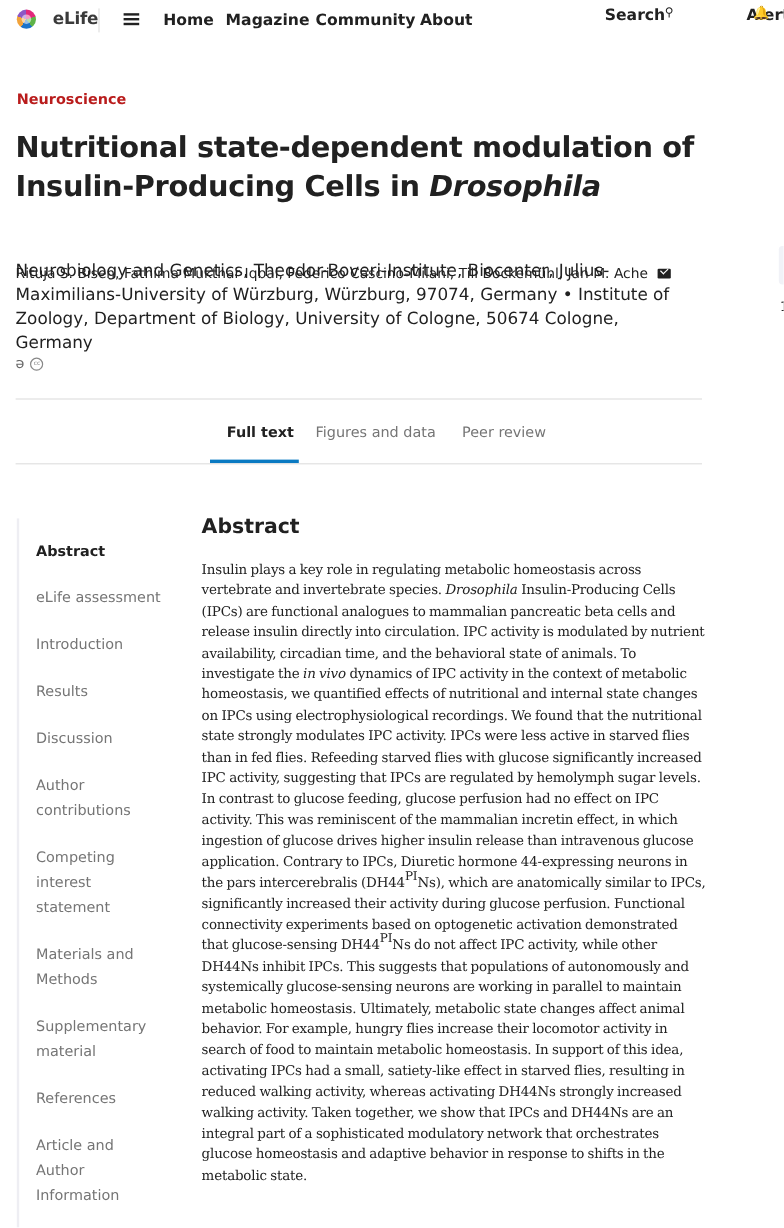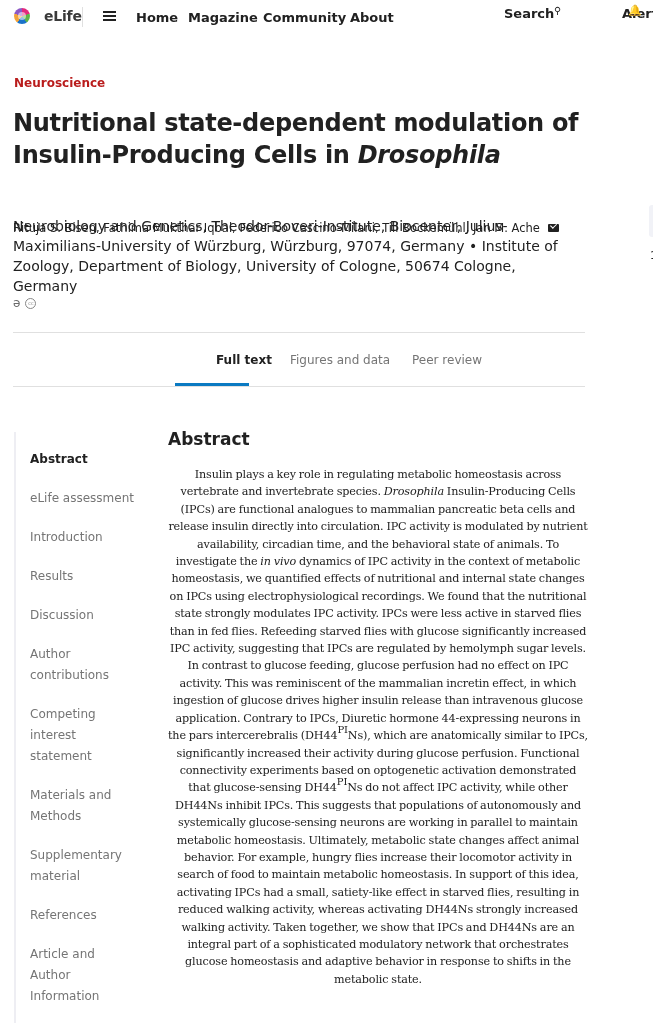--- a/index.html
+++ b/index.html
@@ -35,34 +35,34 @@
   .doi { left:13px; top:296px; font-size:11.5px; color:#6b6b6b; display:flex; align-items:center; gap:5px; }
   .oa-icon { font-size:12px; color:#6b6b6b; }
   .cc-icon { display:inline-block; width:9px; height:9px; border:1px solid #888; border-radius:50%; font-size:5px; line-height:9px; text-align:center; color:#888; }
 
   
   .edge-box { left:649px; top:205px; width:10px; height:32px; background:#f1f2f7; border-radius:3px; }
   .edge-num { left:650px; top:249px; font-size:11px; color:#212121; }
 
   
   .hr { left:13px; width:572px; height:1px; background:#e0e0e0; }
-  .tab { top:353px; font-size:12px; color:#757575; cursor:pointer;margin-left:27px; }
+  .tab { top:353px; font-size:12px; color:#757575; cursor:pointer; }
   .tab.active { color:#212121; font-weight:bold; }
   .tab-underline { left:175px; top:383px; width:74px; height:3px; background:#0a7ac2; }
 
   
   .side-rule { left:14px; top:432px; width:2px; height:591px; background:#eeeef3; }
   .toc { left:30px; top:449px; width:120px; font-size:12px; color:#757575; line-height:21px; }
   .toc-item { margin-bottom:18px; cursor:pointer; }
   .toc-item.active { color:#212121; font-weight:bold; }
 
   
   .abs-heading { left:168px; top:429px; font-size:17px; font-weight:bold; color:#212121; }
   .abs-body { left:168px; top:466px; width:420px; font-family:"DejaVu Serif", "Liberation Serif", serif;
-     font-size:11.2px; line-height:17.4px; color:#212121; letter-spacing:-0.15px; word-spacing:-0.5px;text-align:center; }
+     font-size:11.2px; line-height:17.4px; color:#212121; letter-spacing:-0.15px; word-spacing:-0.5px; }
   .abs-body i { font-style:italic; }
   .abs-body sup { font-size:10px; line-height:0; vertical-align:6px; }
 </style>
 </head>
 <body>
 
 <div class="abs logo">
   <span class="logo-mark"></span>
   <span class="logo-text">eLife</span>
 </div>

